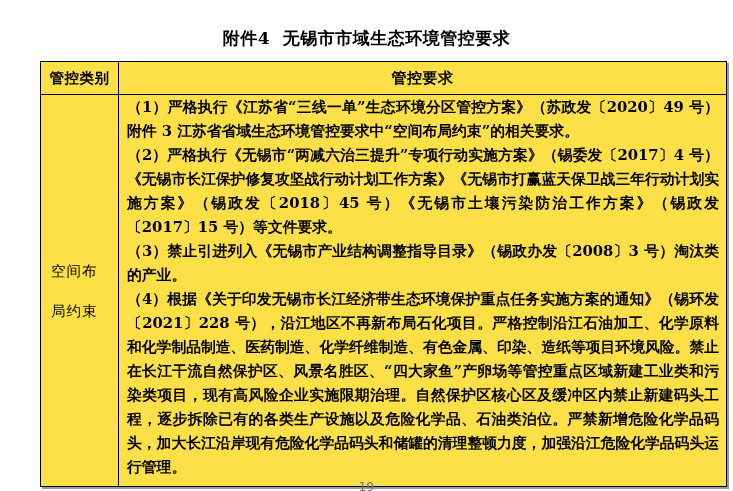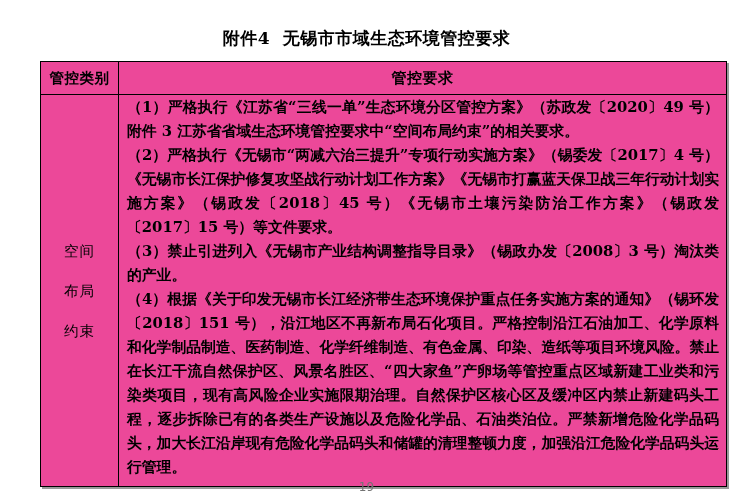--- a/index.html
+++ b/index.html
@@ -33,46 +33,46 @@
     left: 40px;
     top: 45px;
     width: 687px;
     border-collapse: collapse;
     table-layout: fixed;
     box-shadow: 2px 2px 0 #9a9a9a;
   }
   table.doc-table th,
   table.doc-table td {
     border: 1.6px solid #000000;
-    background: #ec4899;
+    background: #fde047;
   }
   th.col-category-header {
     width: 75px;
     height: 30px;
     font-size: 14.5px;
     font-weight: bold;
     text-align: center;
     vertical-align: middle;
     letter-spacing: 0.5px;
   }
   th.col-requirements-header {
     height: 30px;
     font-size: 15px;
     font-weight: bold;
     text-align: center;
     vertical-align: middle;
     letter-spacing: 0.5px;
   }
   td.category-cell {
     width: 75px;
-    text-align: center;
+    text-align: left;
     vertical-align: middle;
     font-size: 14.5px;
     line-height: 40px;
-    padding: 0 18px;
+    padding: 0 10px;
     letter-spacing: 1px;
   }
   td.requirements-cell {
     vertical-align: top;
     padding: 0 7px 7px 8px;
     height: 314px;
     font-weight: bold;
   }
   td.requirements-cell p {
     margin: 0;
@@ -106,21 +106,21 @@
         <th class="col-requirements-header">管控要求</th>
       </tr>
     </thead>
     <tbody>
       <tr>
         <td class="category-cell">空间布局约束</td>
         <td class="requirements-cell">
           <p>（1）严格执行《江苏省“三线一单”生态环境分区管控方案》（苏政发〔2020〕49 号）附件 3 江苏省省域生态环境管控要求中“空间布局约束”的相关要求。</p>
           <p>（2）严格执行《无锡市“两减六治三提升”专项行动实施方案》（锡委发〔2017〕4 号）《无锡市长江保护修复攻坚战行动计划工作方案》《无锡市打赢蓝天保卫战三年行动计划实施方案》（锡政发〔2018〕45 号）《无锡市土壤污染防治工作方案》（锡政发〔2017〕15 号）等文件要求。</p>
           <p>（3）禁止引进列入《无锡市产业结构调整指导目录》（锡政办发〔2008〕3 号）淘汰类的产业。</p>
-          <p>（4）根据《关于印发无锡市长江经济带生态环境保护重点任务实施方案的通知》（锡环发〔2018〕151 号），沿江地区不再新布局石化项目。严格控制沿江石油加工、化学原料和化学制品制造、医药制造、化学纤维制造、有色金属、印染、造纸等项目环境风险。禁止在长江干流自然保护区、风景名胜区、“四大家鱼”产卵场等管控重点区域新建工业类和污染类项目，现有高风险企业实施限期治理。自然保护区核心区及缓冲区内禁止新建码头工程，逐步拆除已有的各类生产设施以及危险化学品、石油类泊位。严禁新增危险化学品码头，加大长江沿岸现有危险化学品码头和储罐的清理整顿力度，加强沿江危险化学品码头运行管理。</p>
+          <p>（4）根据《关于印发无锡市长江经济带生态环境保护重点任务实施方案的通知》（锡环发〔2021〕228 号），沿江地区不再新布局石化项目。严格控制沿江石油加工、化学原料和化学制品制造、医药制造、化学纤维制造、有色金属、印染、造纸等项目环境风险。禁止在长江干流自然保护区、风景名胜区、“四大家鱼”产卵场等管控重点区域新建工业类和污染类项目，现有高风险企业实施限期治理。自然保护区核心区及缓冲区内禁止新建码头工程，逐步拆除已有的各类生产设施以及危险化学品、石油类泊位。严禁新增危险化学品码头，加大长江沿岸现有危险化学品码头和储罐的清理整顿力度，加强沿江危险化学品码头运行管理。</p>
         </td>
       </tr>
     </tbody>
   </table>
 
   <div class="page-number">19</div>
 
 </div>
 
 </body></html>

